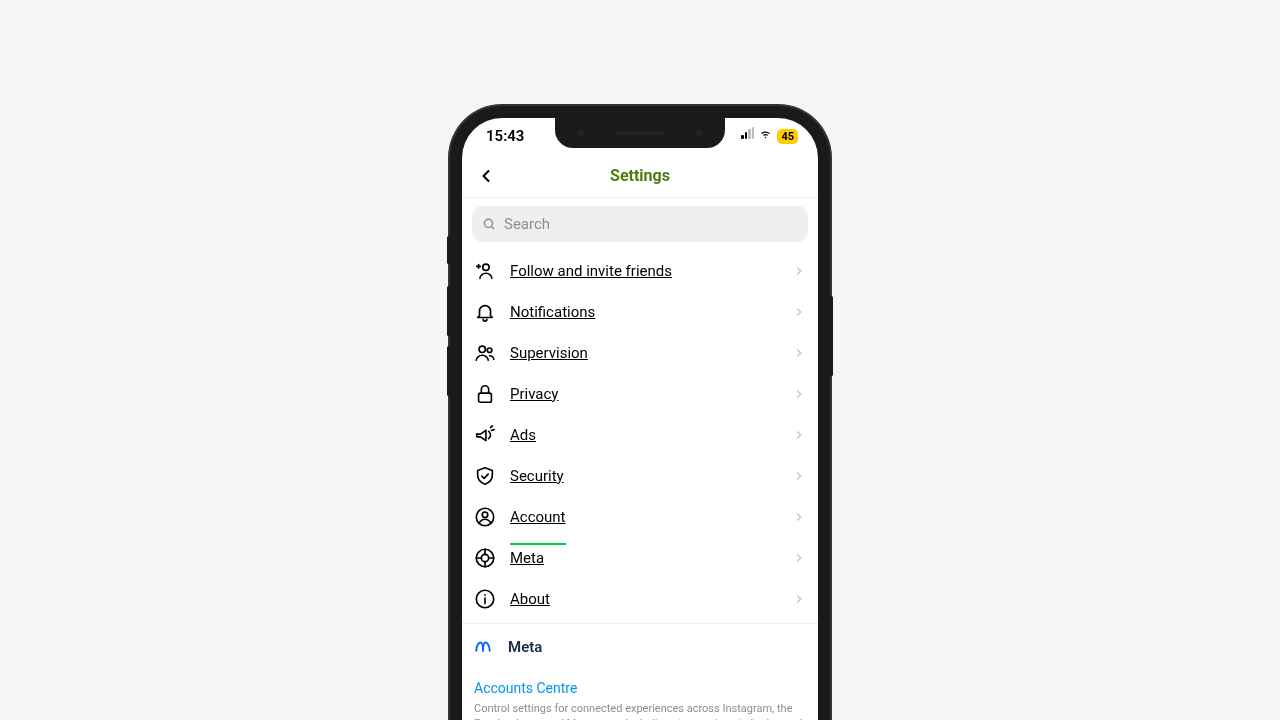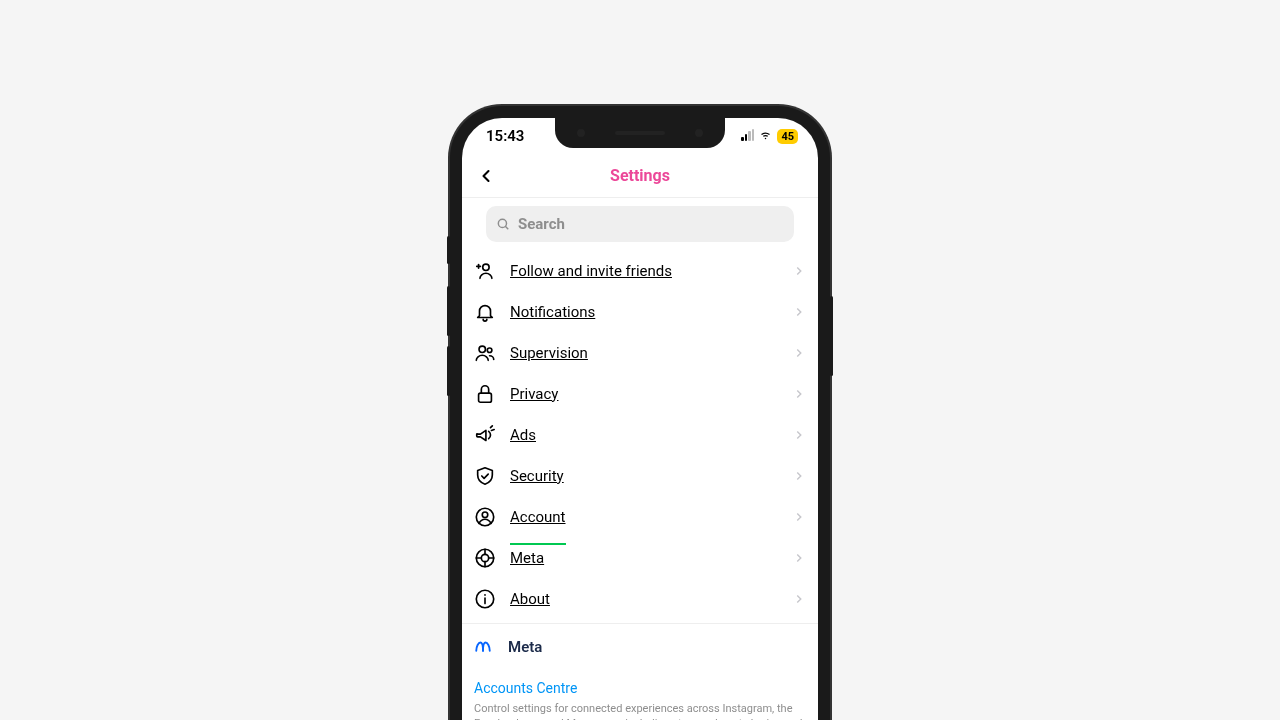--- a/index.html
+++ b/index.html
@@ -62,21 +62,21 @@
   .status-bar {
     height: 36px;
     display: flex;
     justify-content: space-between;
     align-items: center;
     padding: 0 20px 0 24px;
     font-size: 15px;
     font-weight: 600;
     color: #000;
   }
-  .status-right { display:flex; align-items:center; gap:4px; }
+  .status-right { display:flex; align-items:flex-start; gap:4px; }
   .battery-badge {
     background: #ffcc00;
     font-size: 11px;
     font-weight: 700;
     padding: 1px 4px;
     border-radius: 5px;
     color:#000;
   }
   .sig-icon { display:inline-flex; align-items:flex-end; gap:1px; height:10px; }
   .sig-icon span { width:2.5px; background:#000; border-radius:1px; }
@@ -91,22 +91,22 @@
     justify-content: center;
     position: relative;
     border-bottom: 1px solid #eee;
   }
   .nav-back {
     position: absolute;
     left: 8px;
     width: 32px; height:32px;
     display:flex; align-items:center; justify-content:center;
   }
-  .nav-title { font-size: 16px; font-weight: 700; color:#ec4899; }
-  .search-wrap { padding: 8px 24px; font-weight: bold; }
+  .nav-title { font-size: 16px; font-weight: 700; color:#4d7c0f; }
+  .search-wrap { padding: 8px 10px; }
   .search-field {
     background: #efefef;
     border-radius: 10px;
     height: 36px;
     display: flex;
     align-items: center;
     padding: 0 10px;
     gap: 8px;
     color: #8e8e8e;
     font-size: 15px;

